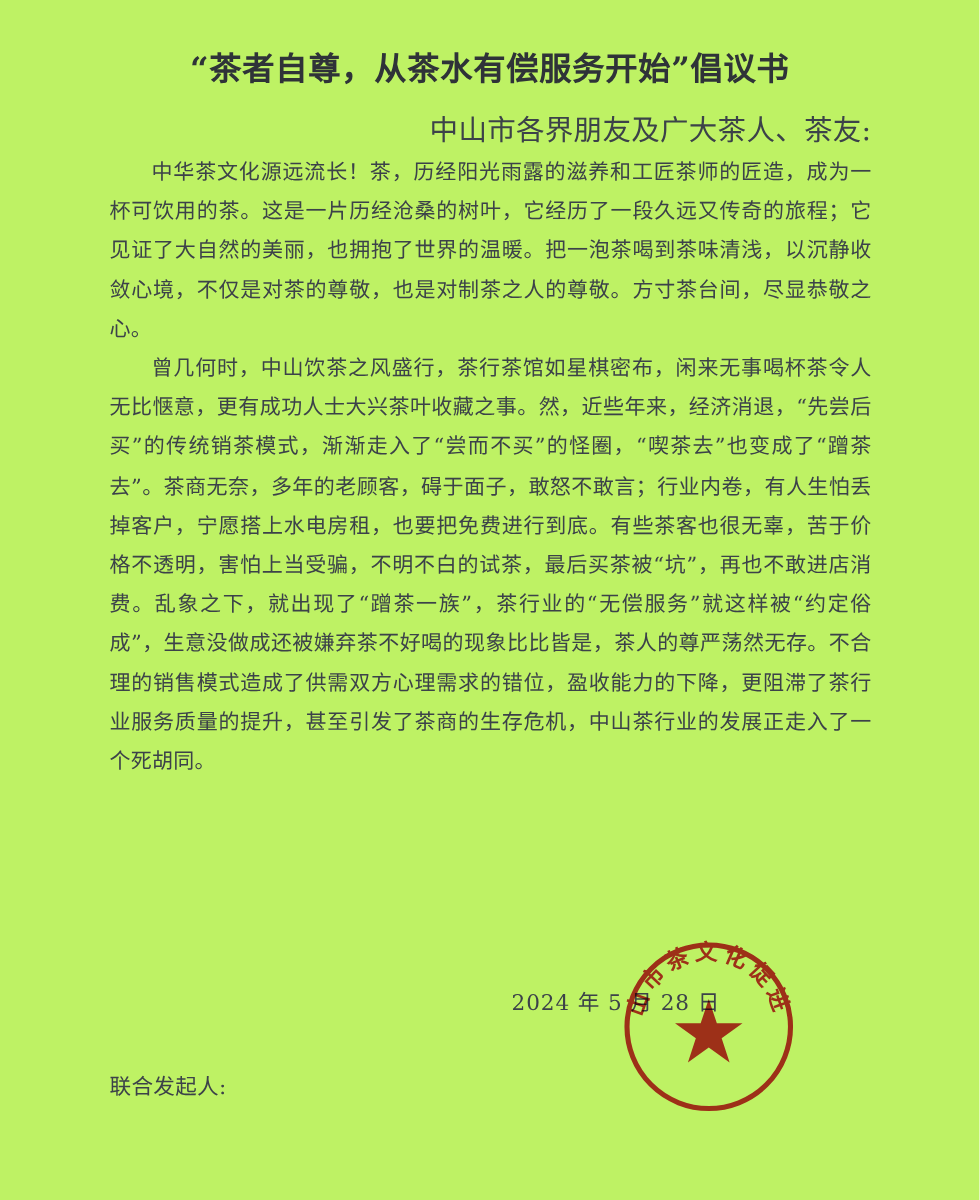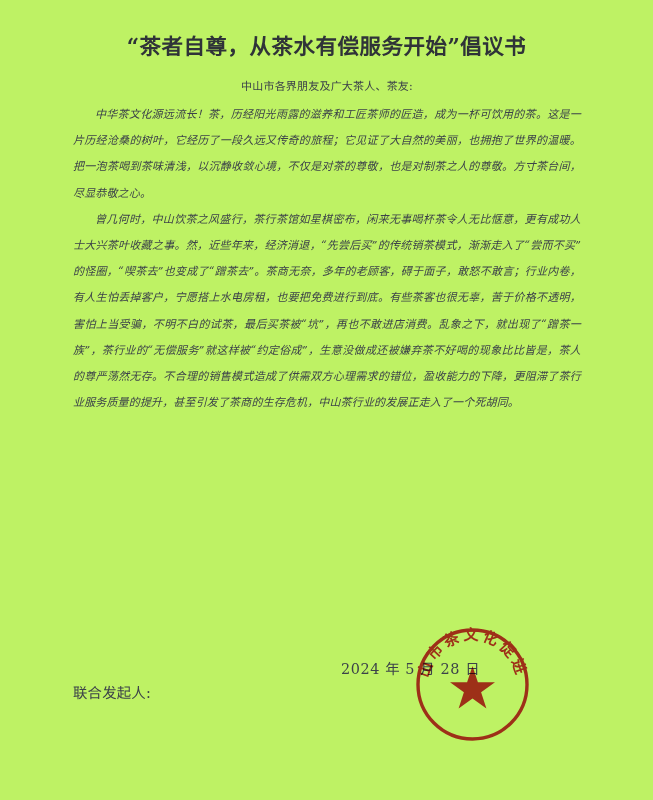--- a/index.html
+++ b/index.html
@@ -43,38 +43,37 @@
 
   
   .body-block {
     position: absolute;
     left: 73px;
     top: 74px;
     width: 508px;
   }
 
   .salutation {
-    font-size: 11px;
+    font-size: 19px;
     line-height: 26px;
     color: #3c4249;
     letter-spacing: 0.2px;
     margin: 0 0 2px 0;
-    text-align: center;
+    text-align: right;
   }
 
   p.para {
     margin: 0;
-    font-size: 11px;
+    font-size: 14px;
     line-height: 26.2px;
     color: #3c4249;
     text-align: justify;
     text-justify: inter-ideograph;
     text-indent: 2em;
     letter-spacing: 0.15px;
-    font-style: italic;
   }
 
   
   .sign-block {
     position: absolute;
     left: 341px;
     top: 655px;
     width: 270px;
     font-size: 14.4px;
     line-height: 29px;
@@ -96,21 +95,21 @@
     pointer-events: none;
     opacity: 0.92;
     mix-blend-mode: multiply;
   }
   .seal svg { display: block; width: 117px; height: 117px; }
 
   
   .cofounder {
     position: absolute;
     left: 73px;
-    top: 680px;
+    top: 712px;
     font-size: 14.4px;
     line-height: 26px;
     color: #3c4249;
     letter-spacing: 0.2px;
   }
 </style>
 </head>
 <body>
 
 <div class="page">

